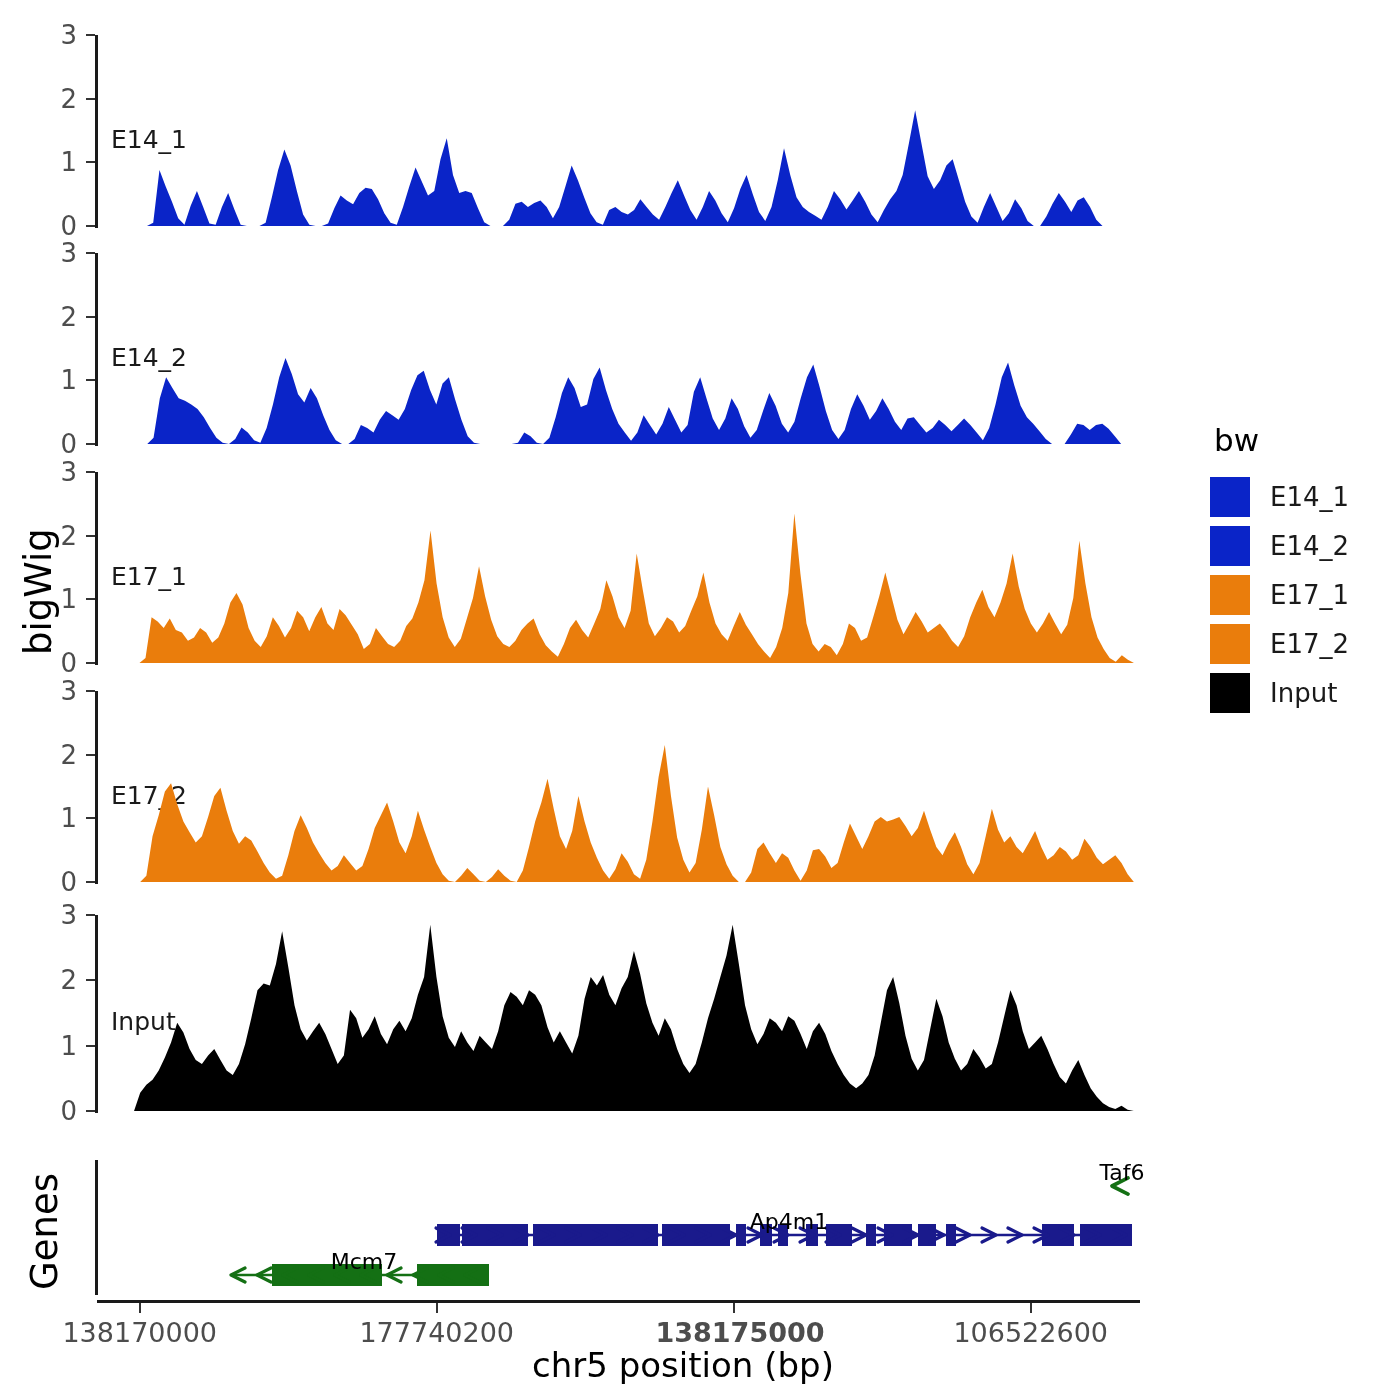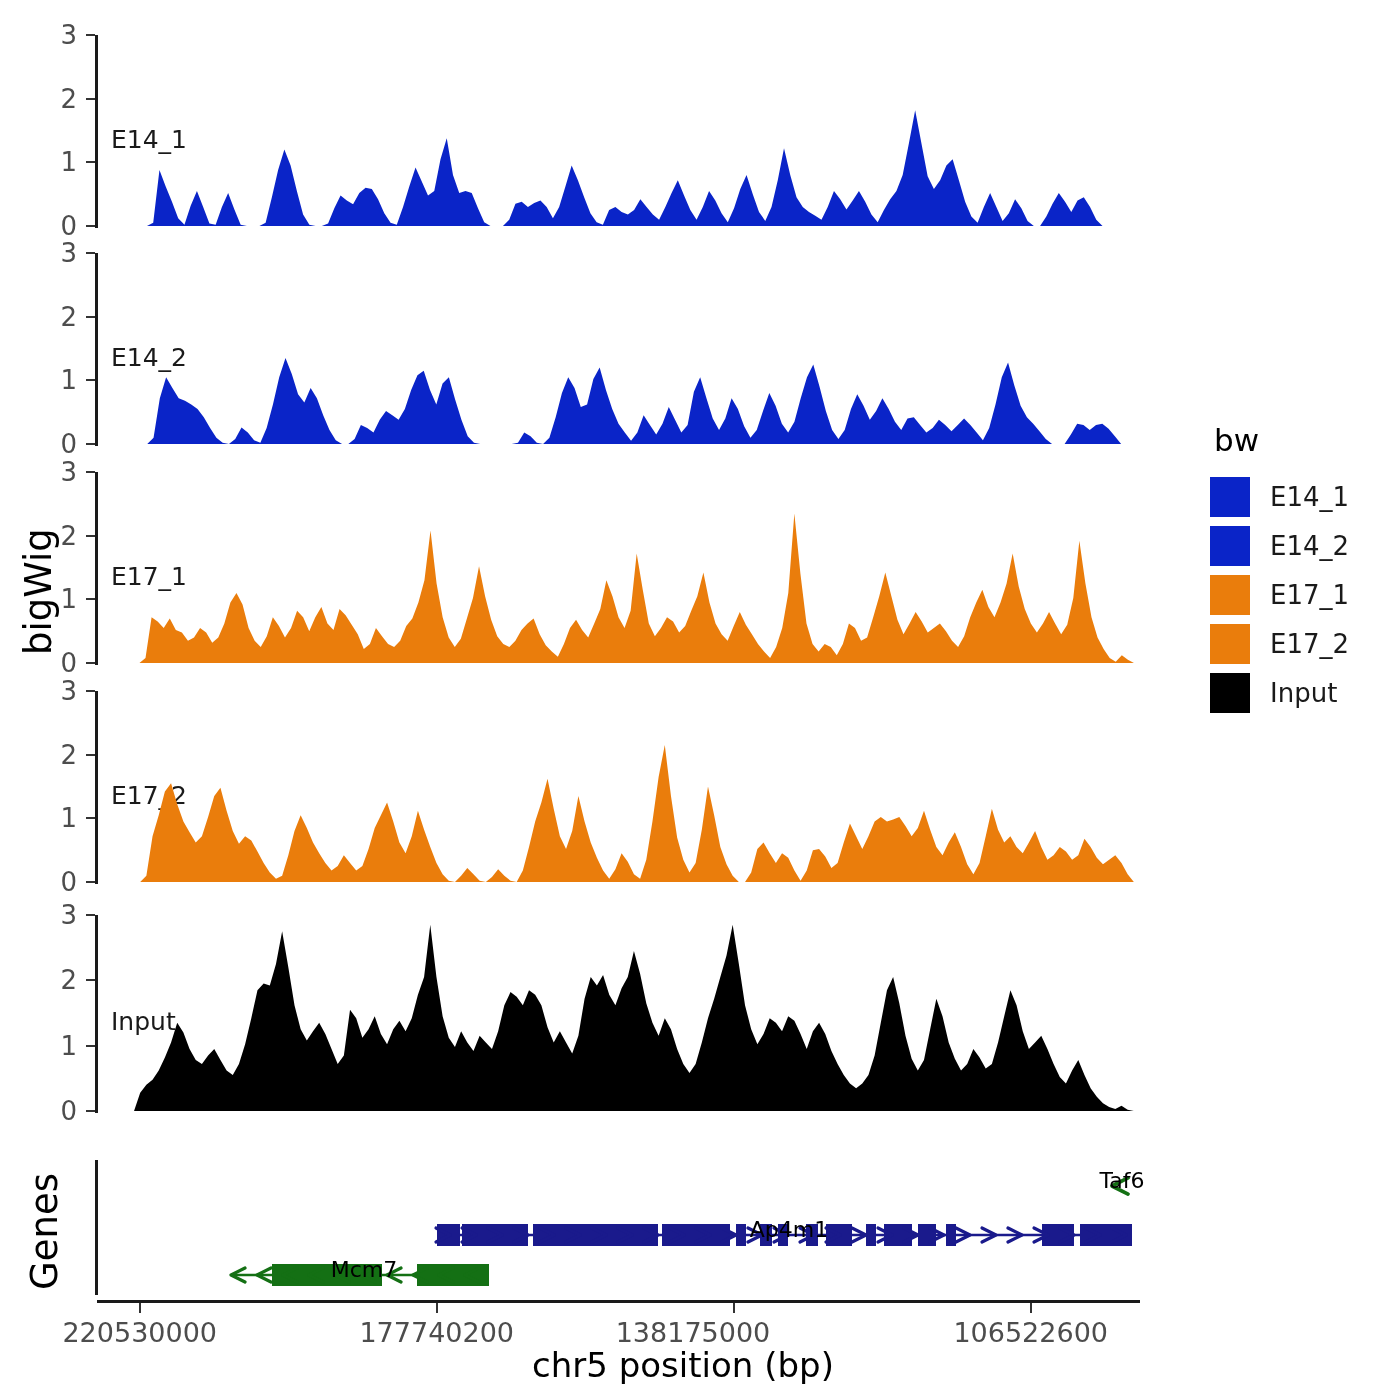--- a/index.html
+++ b/index.html
@@ -119,21 +119,20 @@
   }
 
   
   .gene-label {
     position: absolute;
     font-size: 22px;
     color: #000000;
     white-space: nowrap;
     line-height: 1;
     transform: translateX(-50%);
-    margin-top: 8px;
   }
   svg { display: block; }
 </style>
 </head>
 <body>
 
 <div id="root">
 
   <div class="vtitle" style="left:20px; top:655px;">bigWig</div>
 
@@ -270,25 +269,25 @@
         <path d="M 1128.05 27.950000000000003 L 1111.95 36 L 1128.05 44.05" fill="none" stroke="#147014" stroke-width="3.6799999999999997" stroke-linecap="round" stroke-linejoin="round"></path>
       </svg>
       <div class="gene-label" style="left: 789px; top: 61px;">Ap4m1</div>
       <div class="gene-label" style="left: 364px; top: 101px;">Mcm7</div>
       <div class="gene-label" style="left: 1122px; top: 12px;">Taf6</div>
     </div>
 
   <div id="xaxis" class="abs" style="left:0; top:1300px; width:1400px; height:100px;">
       <div class="xaxisline" style="left: 97px; top: 0px; width: 1043px;"></div>
       <div class="xtickmark" style="left: 138.765px; top: 3px;"></div>
-      <div class="xtick" style="left: 139.765px; top: 19px;">220530000</div>
+      <div class="xtick" style="left: 139.765px; top: 19px;">138170000</div>
       <div class="xtickmark" style="left: 435.747px; top: 3px;"></div>
       <div class="xtick" style="left: 436.747px; top: 19px;">177740200</div>
       <div class="xtickmark" style="left: 732.729px; top: 3px;"></div>
-      <div class="xtick" style="left: 693px; top: 19px;">138175000</div>
+      <div class="xtick" style="left: 740px; top: 19px; font-weight: bold;">138175000</div>
       <div class="xtickmark" style="left: 1029.71px; top: 3px;"></div>
       <div class="xtick" style="left: 1030.71px; top: 19px;">106522600</div>
     </div>
 
   <div class="xtitle" style="left:683px; top:1348px;">chr5 position (bp)</div>
 
   <div id="legend" class="abs" style="left:1210px; top:425px; width:190px; height:300px;">
     <div class="legend-title" style="left:4px; top:0;">bw</div>
   <div class="legend-row" style="left: 0px; top: 52px;">
         <span class="legend-swatch" style="background: rgb(10, 36, 200);"></span>

